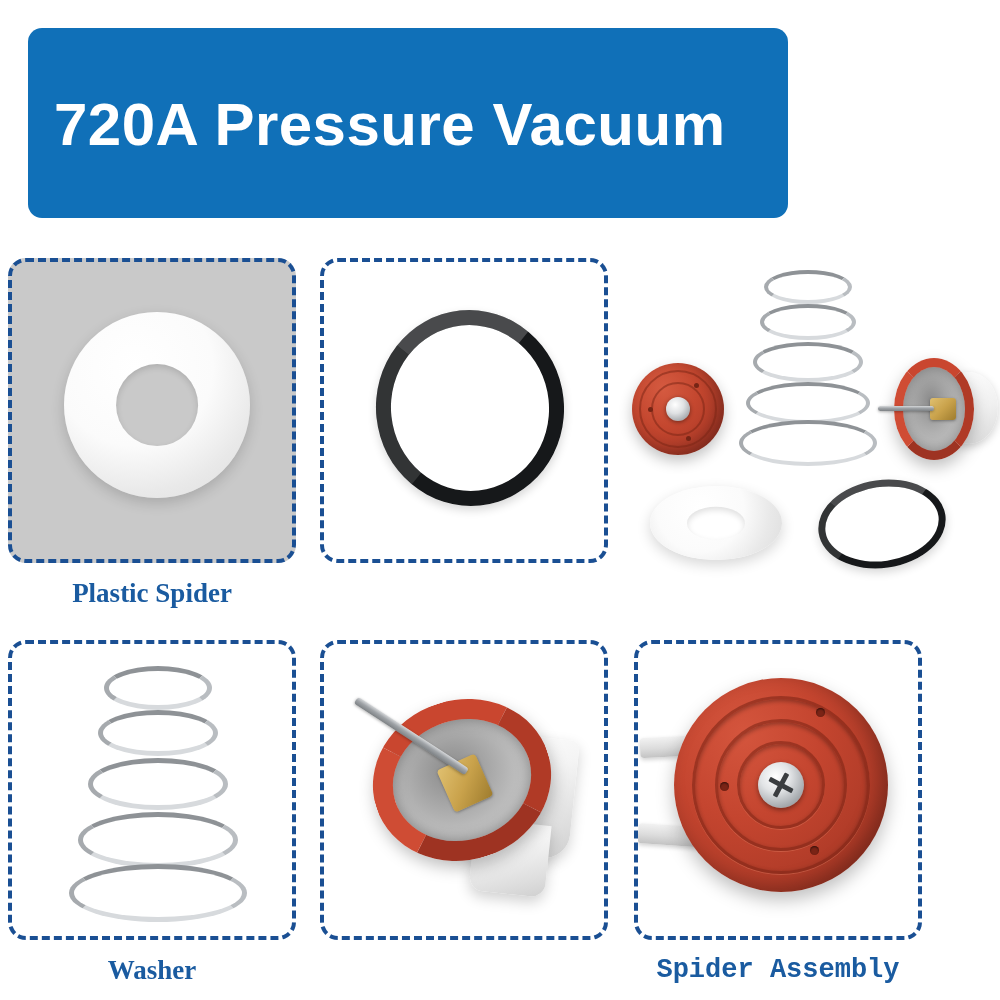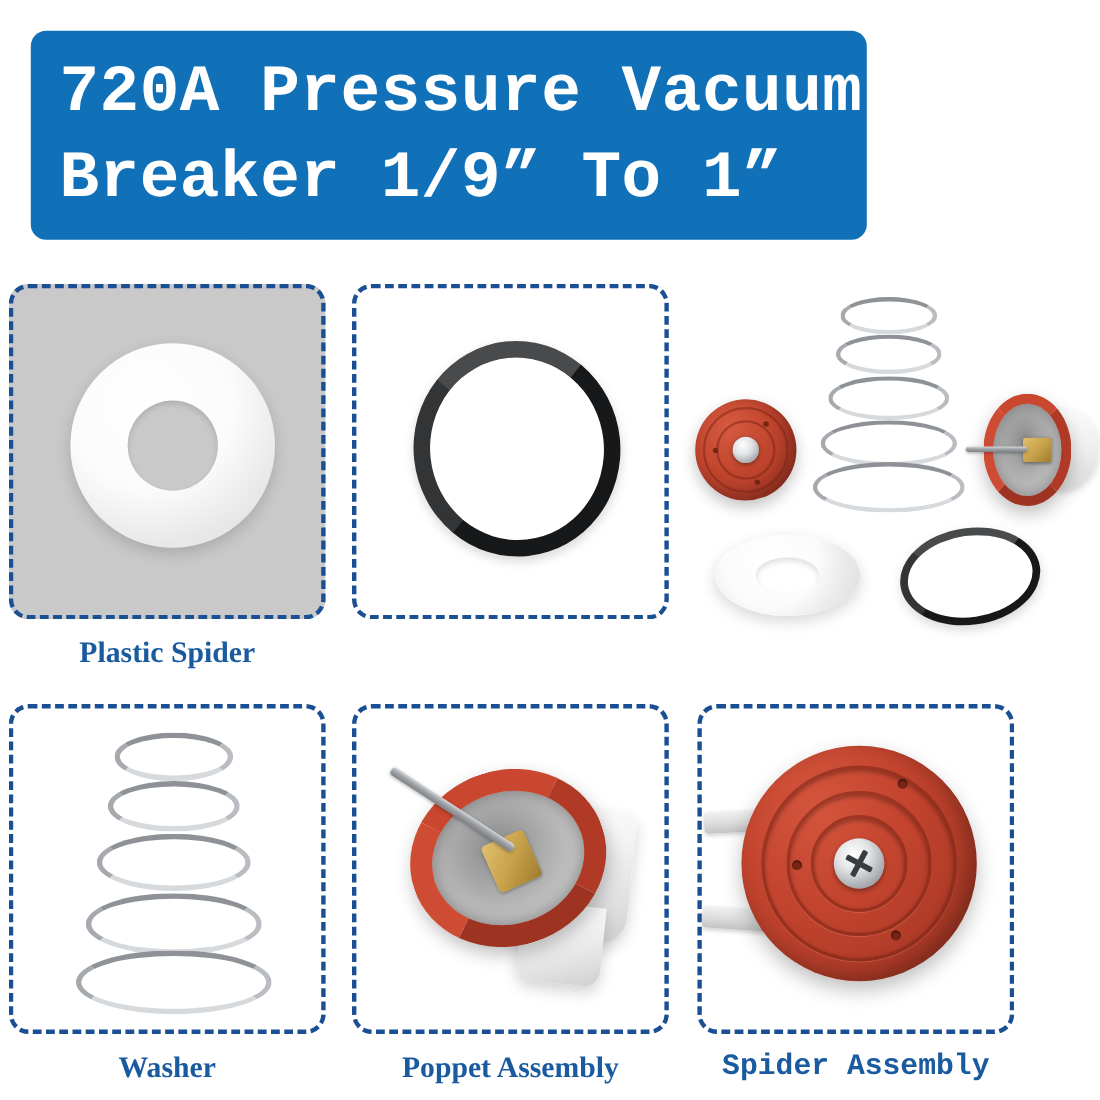--- a/index.html
+++ b/index.html
@@ -30,26 +30,27 @@
     top: 28px;
     width: 760px;
     height: 190px;
     background: #1070B8;
     border-radius: 14px;
     box-sizing: border-box;
     padding: 18px 0 0 26px;
   }
   #title-banner .title-line {
     color: #ffffff;
-    font-family: Liberation Mono, monospace;
+    font-family: Liberation Sans, sans-serif;
     font-weight: bold;
     font-size: 60px;
     line-height: 78px;
     letter-spacing: 0.5px;
     white-space: nowrap;
+    margin-top: 40px;
   }
 
   
   .card {
     position: absolute;
     box-sizing: border-box;
     border: 4px dashed #1A4F93;
     border-radius: 18px;
     background: #ffffff;
     overflow: hidden;
@@ -322,21 +323,20 @@
         <div class="body" style="left:128px; top:148px; width:76px; height:72px; border-radius:0 0 14px 14px; transform:rotate(6deg);"></div>
 
         <div class="ring" style="left:28px; top:26px; width:180px; height:160px; transform:rotate(-18deg);"></div>
 
         <div class="brass" style="left:100px; top:86px; width:42px; height:46px; border-radius:4px; transform:rotate(-24deg);"></div>
 
         <div class="stem" style="left:12px; top:22px; width:132px; height:8px; transform:rotate(33deg); transform-origin: left center;"></div>
       </div>
     </div>
   </div>
-  <div class="caption" style="left:320px; top:955px; width:288px;">Poppet Assembly</div>
 
   <div class="card" style="left:634px; top:640px; width:288px; height:300px;">
     <div class="card-stage">
       <div class="spider" style="left:36px; top:34px; width:214px; height:214px;">
 
         <div class="leg" style="left:-34px; top:58px; width:86px; height:20px; transform:rotate(-3deg);"></div>
         <div class="leg" style="left:-36px; top:148px; width:88px; height:20px; transform:rotate(4deg);"></div>
 
         <div class="disc"></div>
         <div class="ringgroove" style="width:172px; height:172px;"></div>

